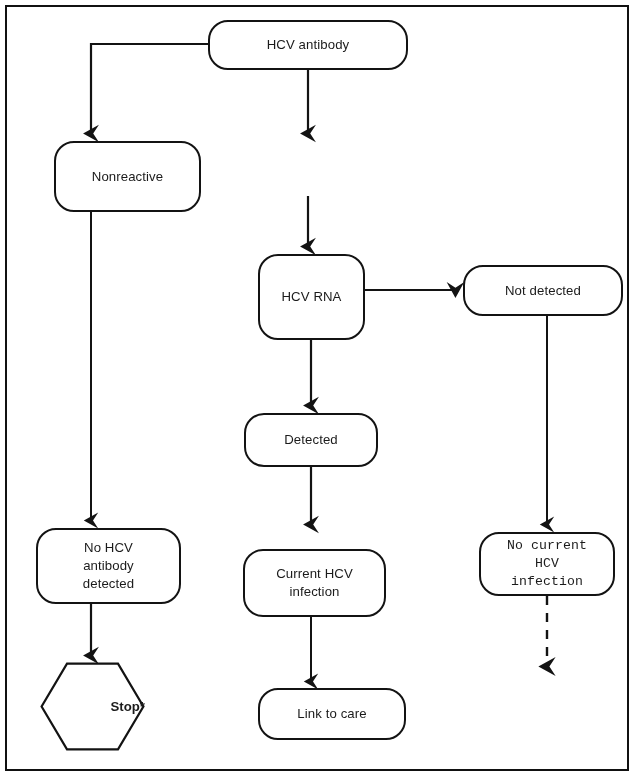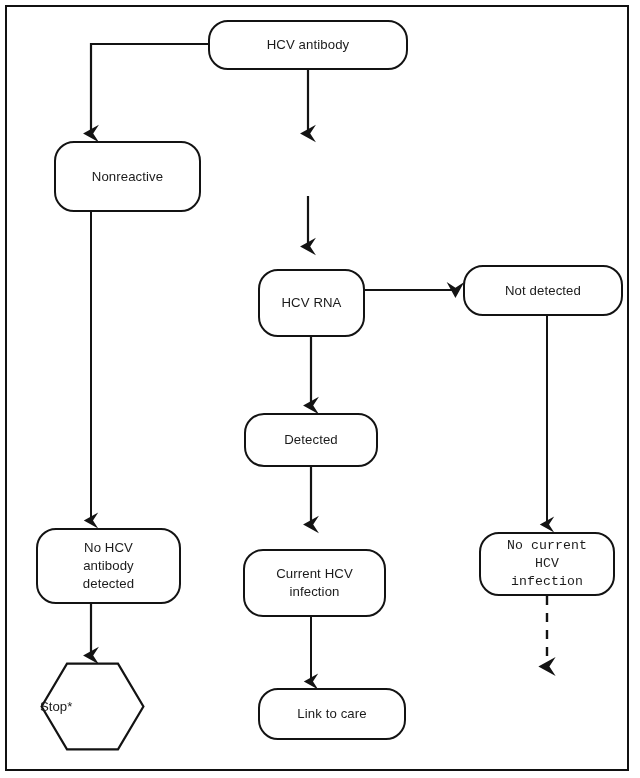--- a/index.html
+++ b/index.html
@@ -51,22 +51,23 @@
     padding: 2px 20px;
   }
   .node .label {
     display: block;
     white-space: pre-line;
   }
   .hex-node {
     position: absolute;
     display: flex;
     align-items: center;
-    justify-content: flex-start;
+    justify-content: flex-end;
     text-align: center;
+    font-weight: bold;
   }
   .hex-node .hex-svg {
     position: absolute;
     left: 0;
     top: 0;
   }
   .hex-node .label {
     position: relative;
     z-index: 2;
     color: #1b1b1b;
@@ -140,21 +141,21 @@
 
   <div class="node" style="left:208px; top:20px; width:200px; height:50px;">
     <span class="label">HCV antibody</span>
   </div>
 
   <div class="node" style="left:18px; top:141px; width:147px; height:71px;margin-left:36px;">
     <span class="label">Nonreactive</span>
   </div>
 
 
-  <div class="node" style="left:258px; top:254px; width:107px; height:68px;margin-top:15px;">
+  <div class="node" style="left:258px; top:254px; width:107px; height:86px;">
     <span class="label">HCV RNA</span>
   </div>
 
   <div class="node" style="left:463px; top:265px; width:160px; height:51px;">
     <span class="label">Not detected</span>
   </div>
 
   <div class="node" style="left:244px; top:413px; width:134px; height:54px;">
     <span class="label">Detected</span>
   </div>

